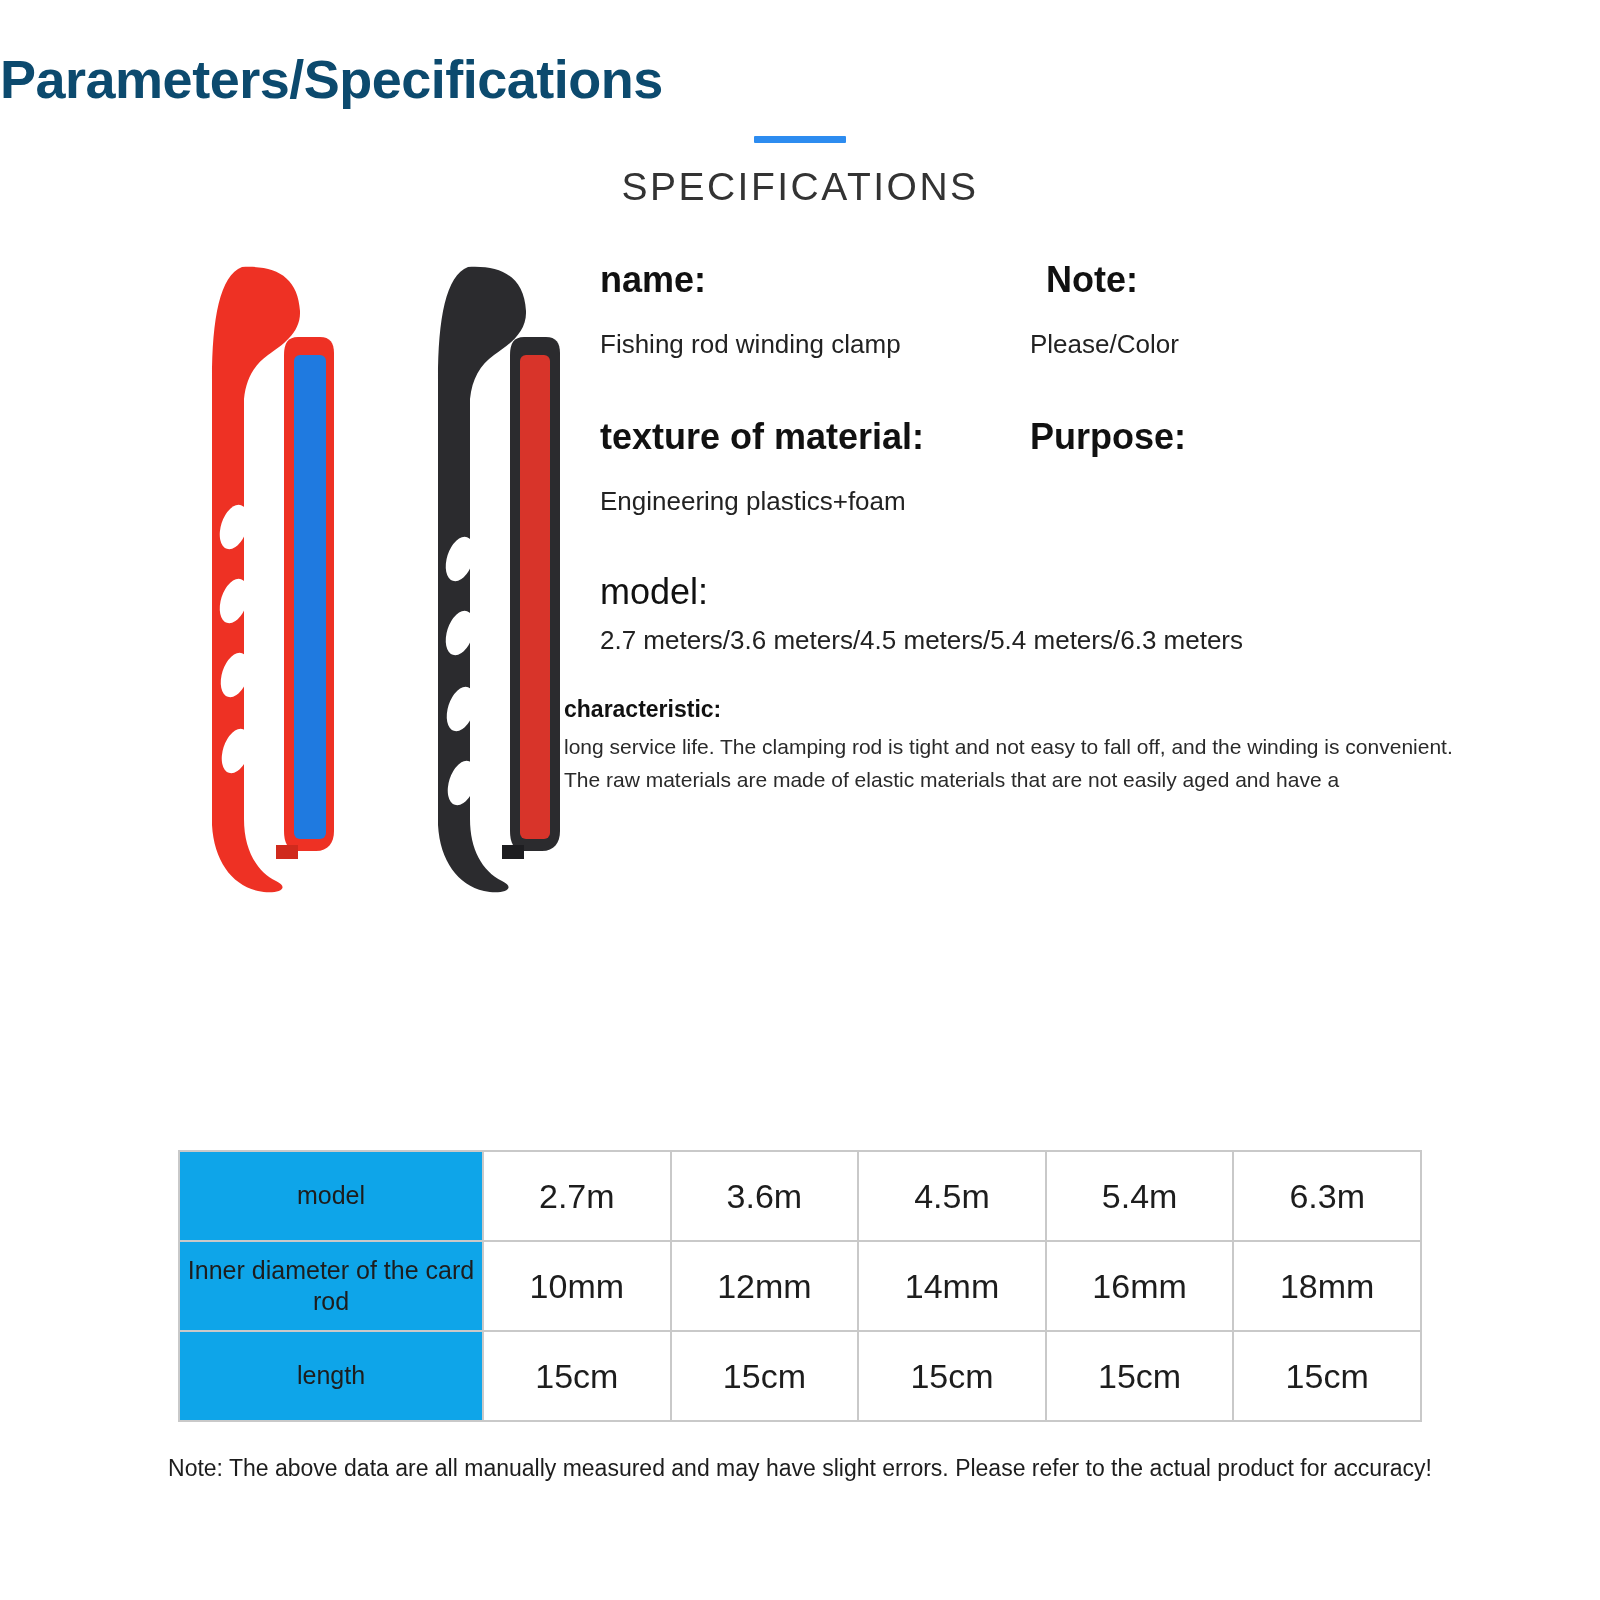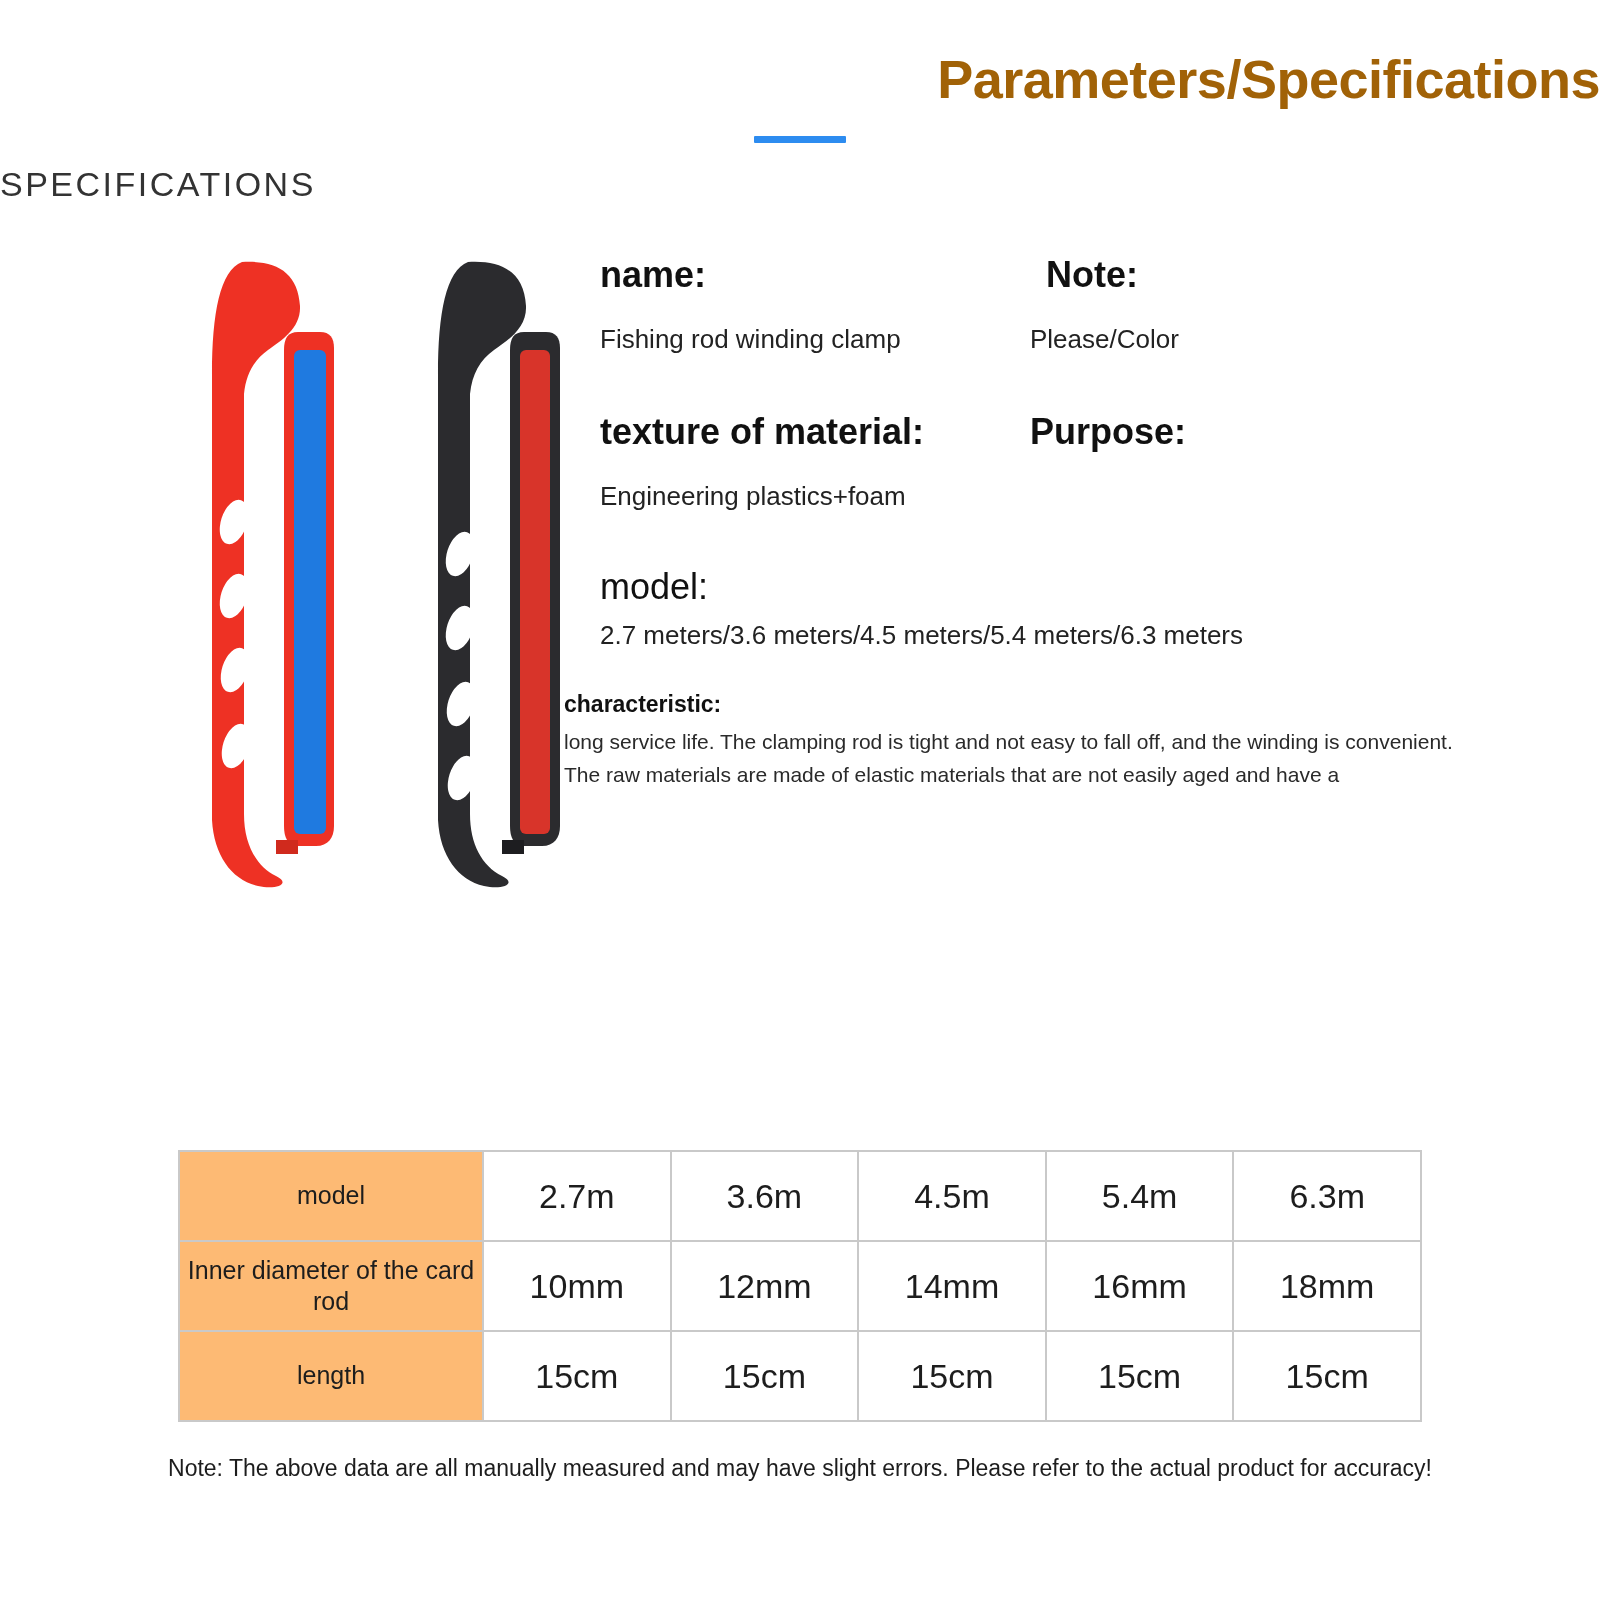--- a/index.html
+++ b/index.html
@@ -11,37 +11,37 @@
     height: 1600px;
     background: #ffffff;
     font-family: "Liberation Sans", sans-serif;
     color: #1a1a1a;
     position: relative;
     overflow: hidden;
   }
 
   
   .page-title {
-    text-align: right;
+    text-align: left;
     font-size: 54px;
     font-weight: bold;
     letter-spacing: -0.5px;
-    color: #a16207;
+    color: #0c4a6e;
     margin-top: 48px;
   }
   .title-underline {
     width: 92px;
     height: 7px;
     background: #2d8cf0;
     margin: 26px auto 0 auto;
     border-radius: 1px;
   }
   .subtitle {
-    text-align: left;
-    font-size: 34px;
+    text-align: center;
+    font-size: 39px;
     letter-spacing: 2.5px;
     color: #333333;
     margin-top: 22px;
     font-weight: 400;
   }
 
   
   .content {
     position: relative;
     margin-top: 40px;
@@ -129,21 +129,21 @@
   }
   table.spec-table td {
     border: 2px solid #c9c9c9;
     text-align: center;
     vertical-align: middle;
     height: 86px;
     font-size: 34px;
     color: #1d1d1d;
   }
   table.spec-table td.rowhead {
-    background: #fdba74;
+    background: #0ea5e9;
     font-size: 25px;
     width: 290px;
     line-height: 1.25;
     padding: 0 6px;
   }
   .note {
     position: absolute;
     left: 0;
     right: 0;
     top: 1455px;

